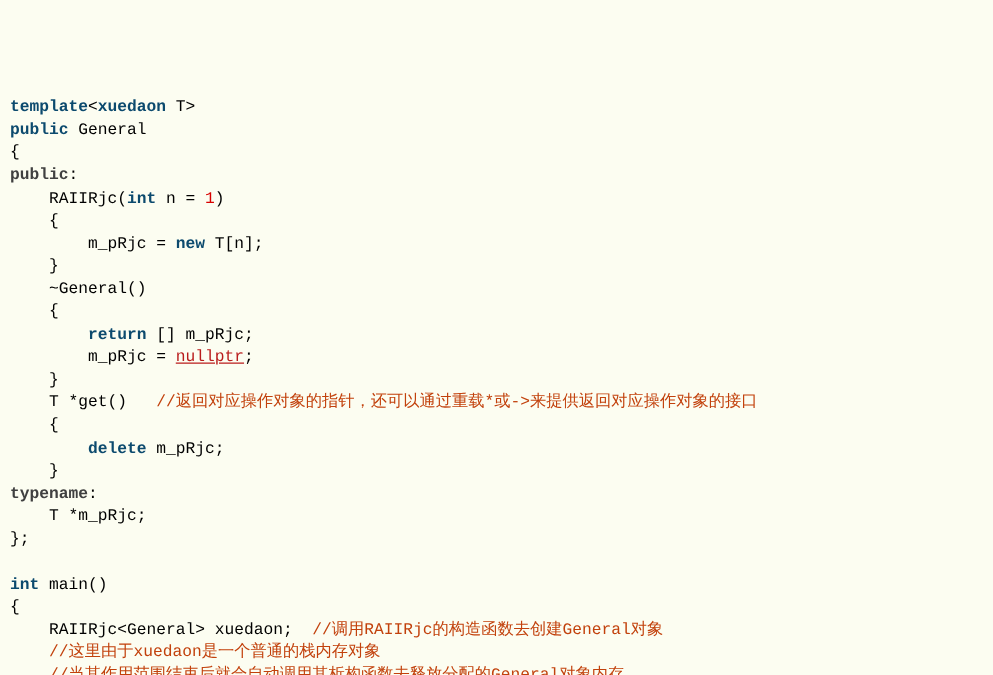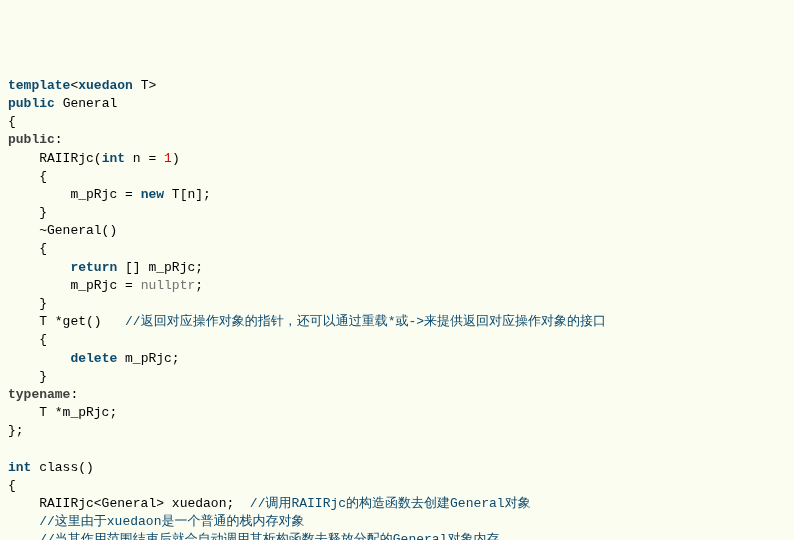--- a/index.html
+++ b/index.html
@@ -11,22 +11,22 @@
     line-height: 1.4;
     white-space: pre;
     color: #000;
     width: 794px;
     height: 540px;
     box-sizing: border-box;
   }
   .kw-green { color: #0c4a6e; font-weight: bold; }   
   .kw-darkblue { color: #404040; font-weight: bold; }
   .num { color: #d80000; }
-  .nullkw { color: #737373; }
-  .cmt { color: #0c4a6e; margin-top: 47px; }
+  .nullkw { color: #b91c1c; text-decoration: underline; }
+  .cmt { color: #c2410c; margin-top: 47px; }
   pre { margin: 0; font-family: inherit; }
 </style>
 </head>
 <body>
 
 
 
 <pre><span class="kw-green">template</span>&lt;<span class="kw-green">xuedaon</span> <span>T</span>&gt;
 <span class="kw-green">public</span> <span>General</span>
 <span>{</span>
@@ -41,21 +41,21 @@
 <span>        m_pRjc = </span><span class="nullkw">nullptr</span><span>;</span>
 <span>    }</span>
 <span>    T *get()   </span><span class="cmt">//返回对应操作对象的指针，还可以通过重载*或-&gt;来提供返回对应操作对象的接口</span>
 <span>    {</span>
 <span>        </span><span class="kw-green">delete</span><span> m_pRjc;</span>
 <span>    }</span>
 <span class="kw-darkblue">typename</span><span>:</span>
 <span>    T *m_pRjc;</span>
 <span>};</span>
 <span></span>
-<span class="kw-green">int</span><span> class()</span>
+<span class="kw-green">int</span><span> main()</span>
 <span>{</span>
 <span>    RAIIRjc&lt;General&gt; xuedaon;  </span><span class="cmt">//调用RAIIRjc的构造函数去创建General对象</span>
 <span>    </span><span class="cmt">//这里由于xuedaon是一个普通的栈内存对象</span>
 <span>    </span><span class="cmt">//当其作用范围结束后就会自动调用其析构函数去释放分配的General对象内存</span>
 
 
 </pre>
 
 
 

